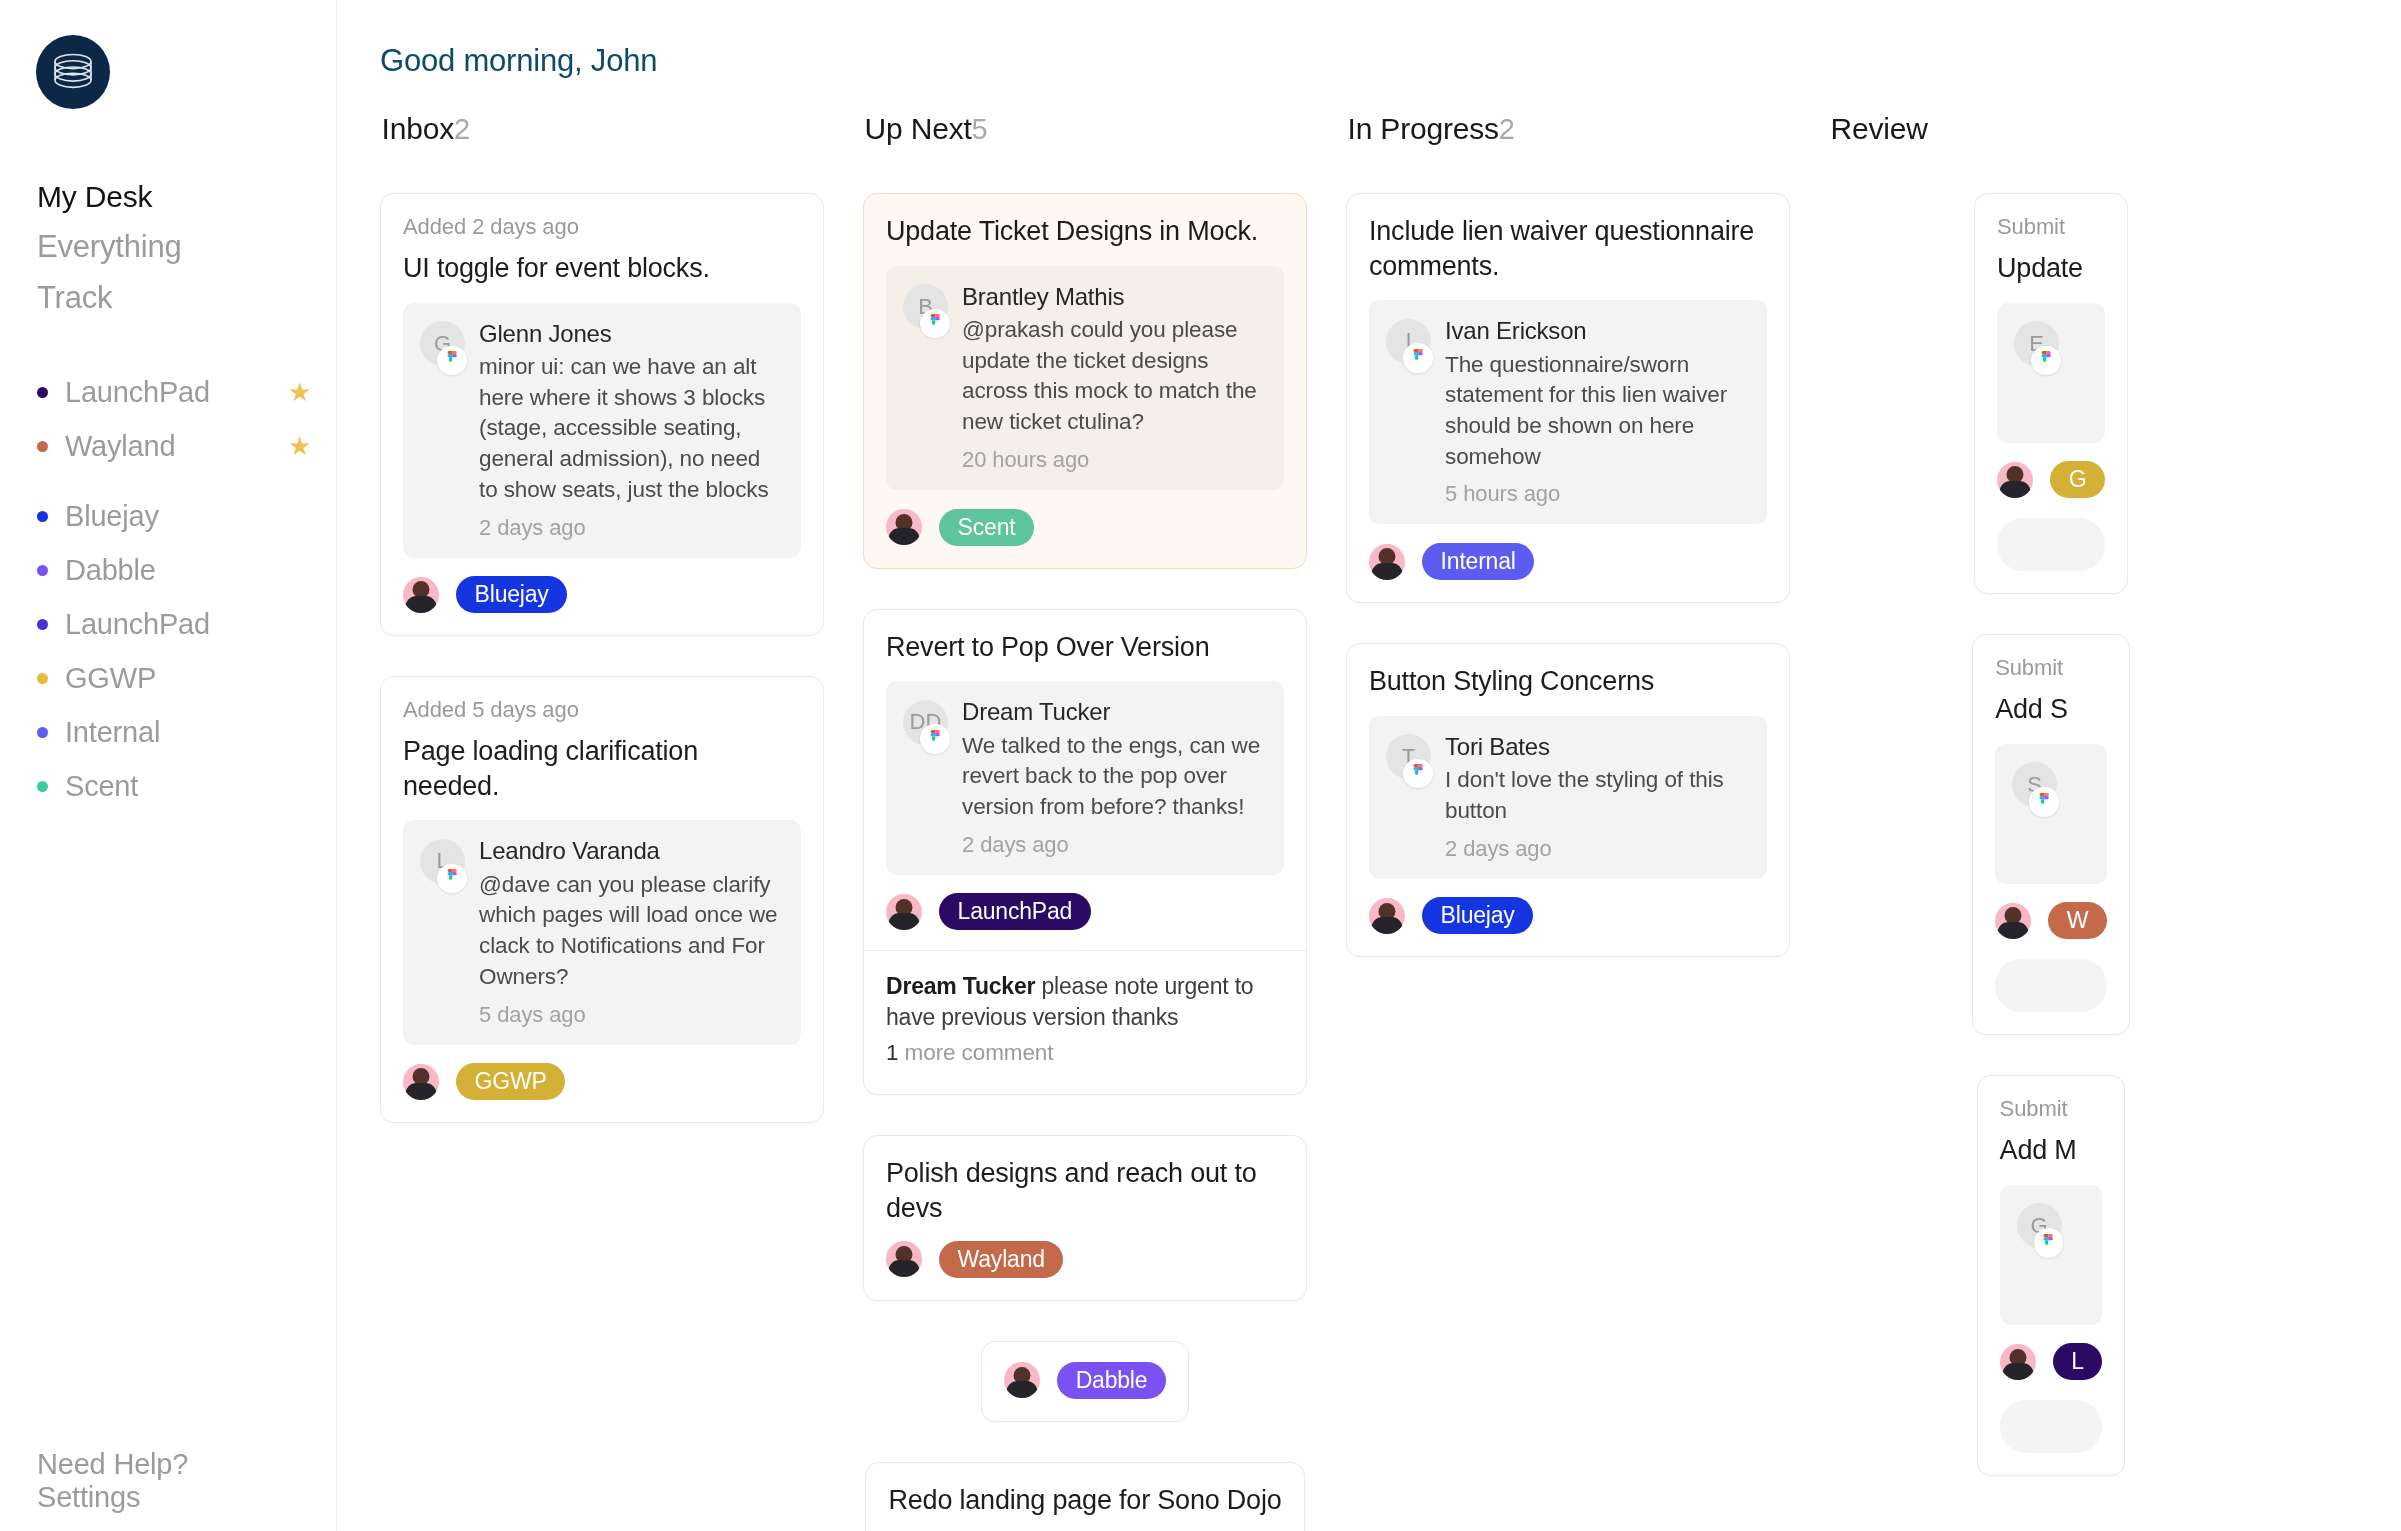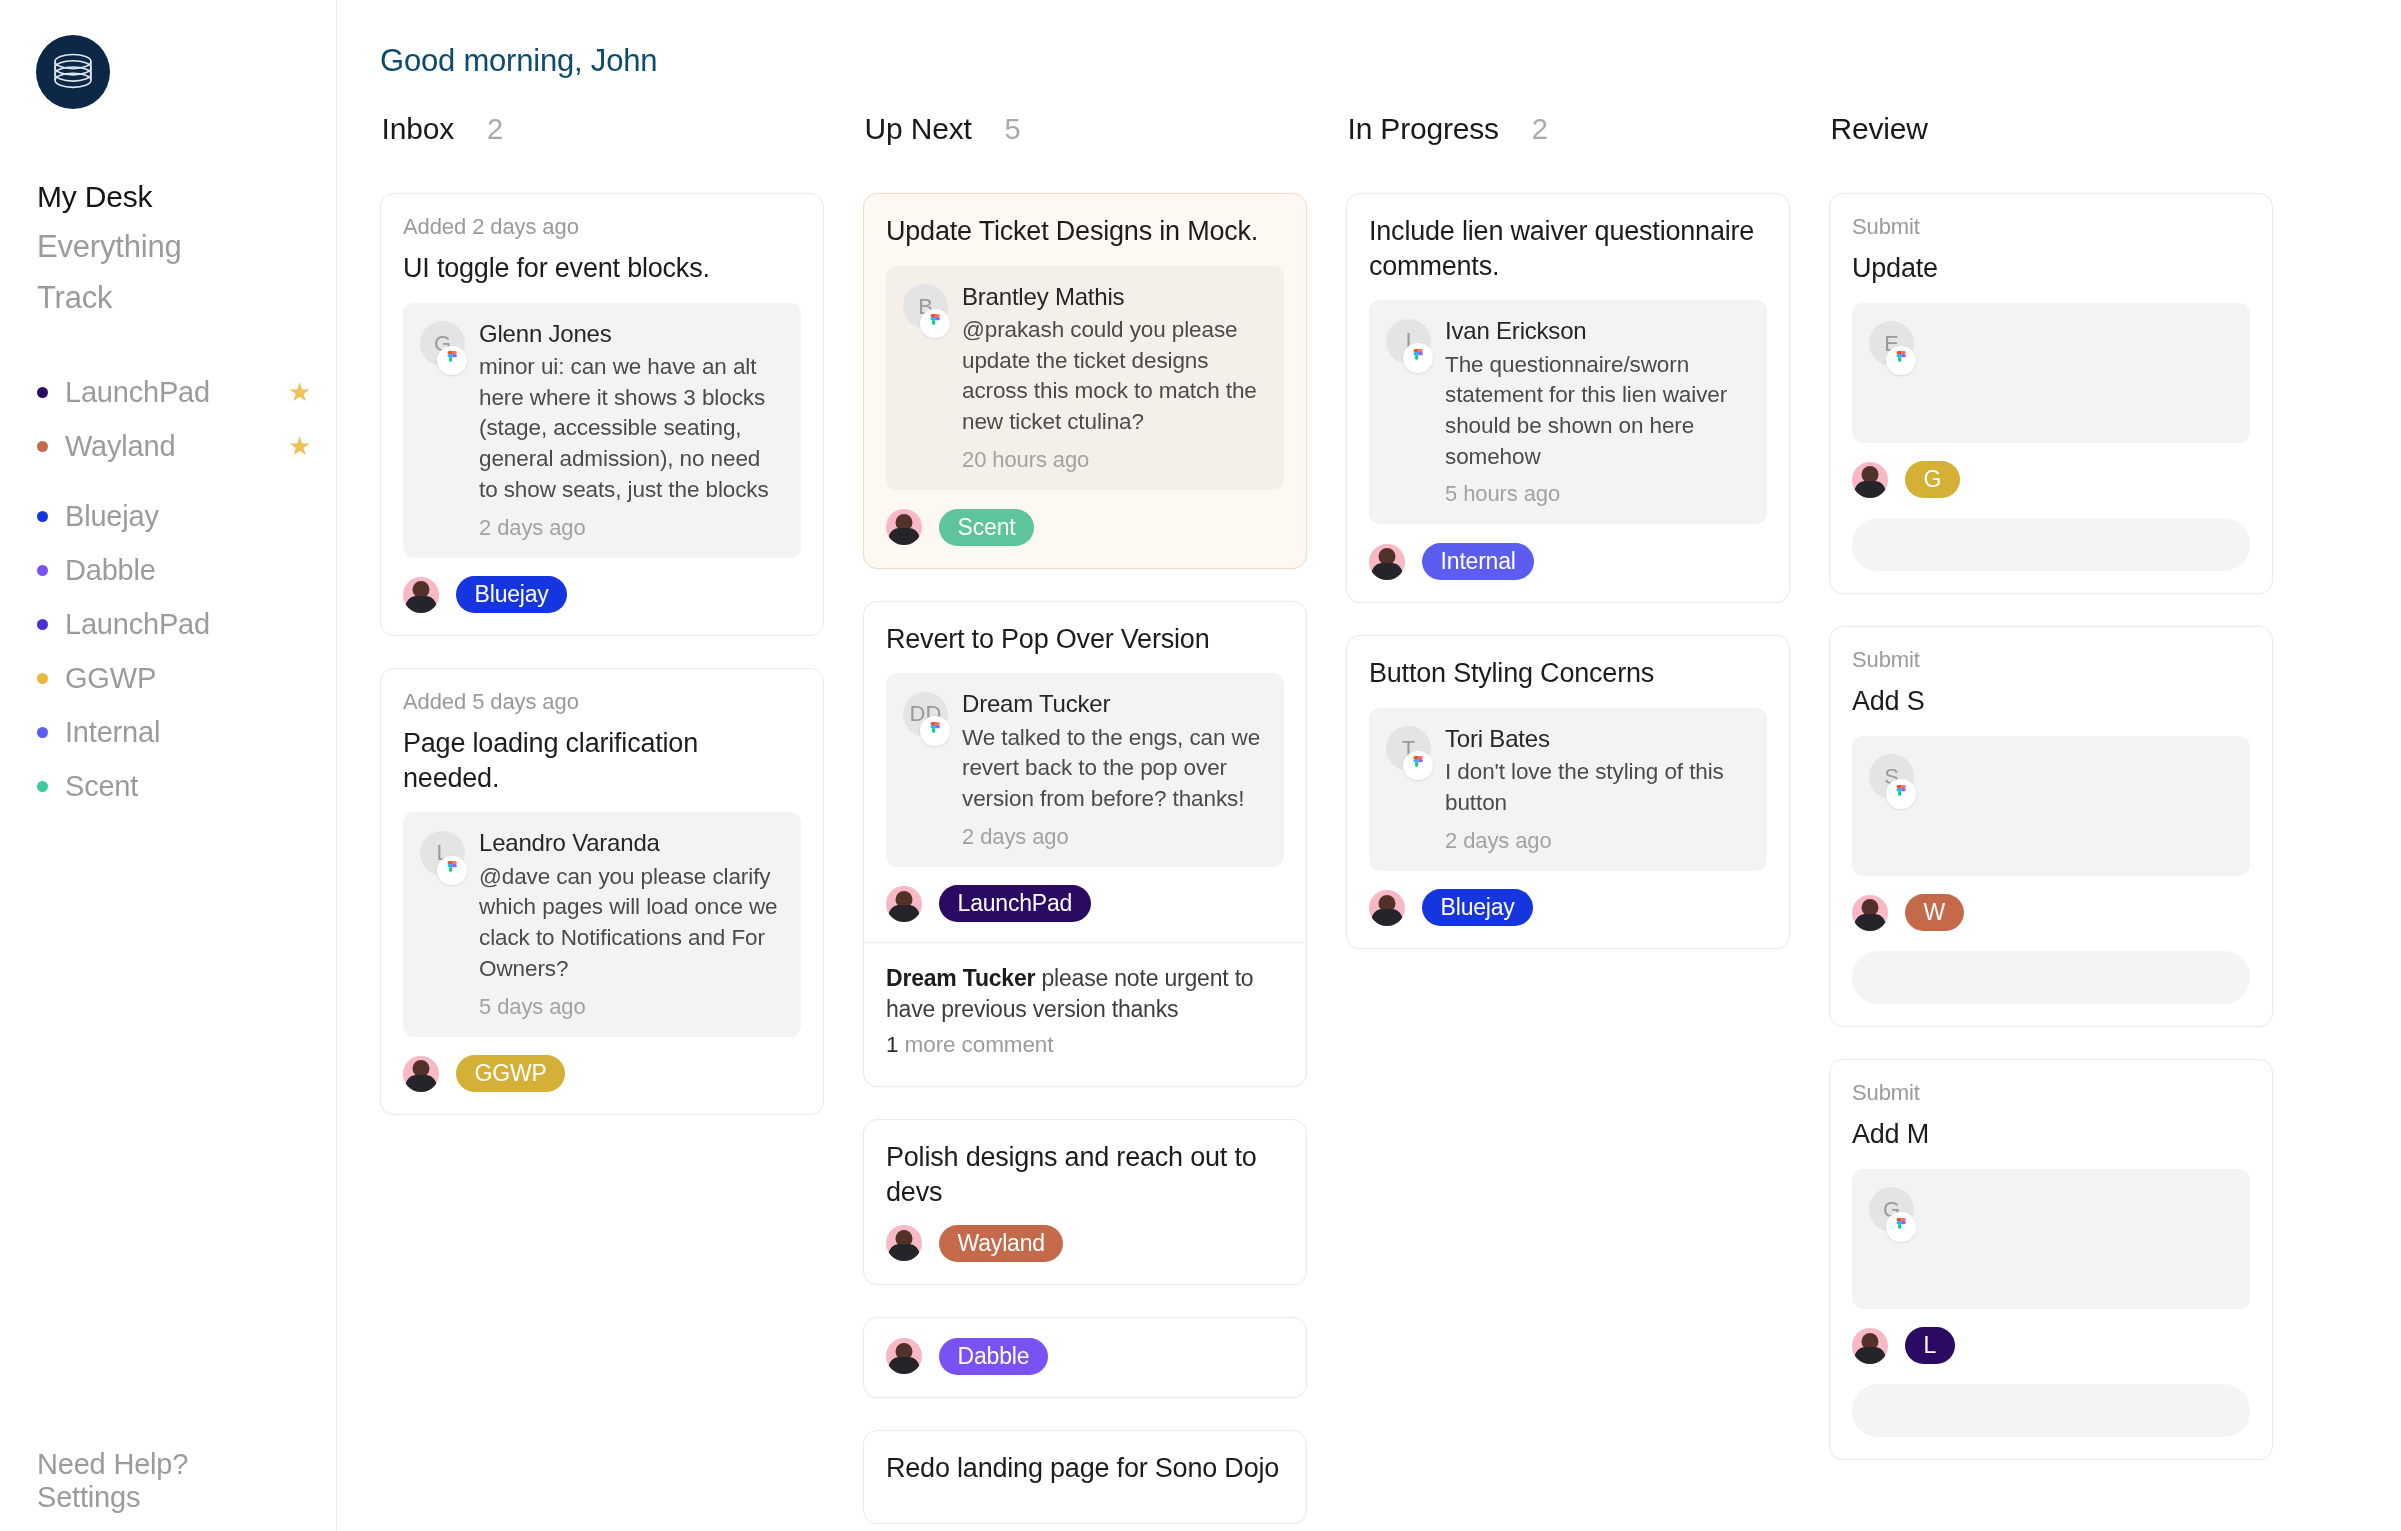--- a/index.html
+++ b/index.html
@@ -133,35 +133,35 @@
     display: flex;
     gap: 39px;
     align-items: flex-start;
   }
 
   .column { width: 444px; flex: 0 0 444px; }
 
   .col-head {
     display: flex;
     align-items: baseline;
-    gap: 33px;
+    gap: 0;
     margin-bottom: 47px;
     padding-left: 1.6px;
   }
   .col-title {
     font-size: 30px;
     color: #191919;
     letter-spacing: -0.2px;
   }
   .col-count {
     font-size: 29px;
     color: #a9a9a9;
   }
 
-  .col-body { display: flex; flex-direction: column; gap: 32px; }
+  .col-body { display: flex; flex-direction: column; gap: 40px; align-items: center; }
 
   
   .card {
     background: #ffffff;
     border: 1.6px solid #eaeaea;
     border-radius: 14px;
     padding: 20px 22px 22px 22px;
     box-shadow: 0 0.8px 1.6px rgba(0,0,0,0.025);
   }
   .card.highlight {

